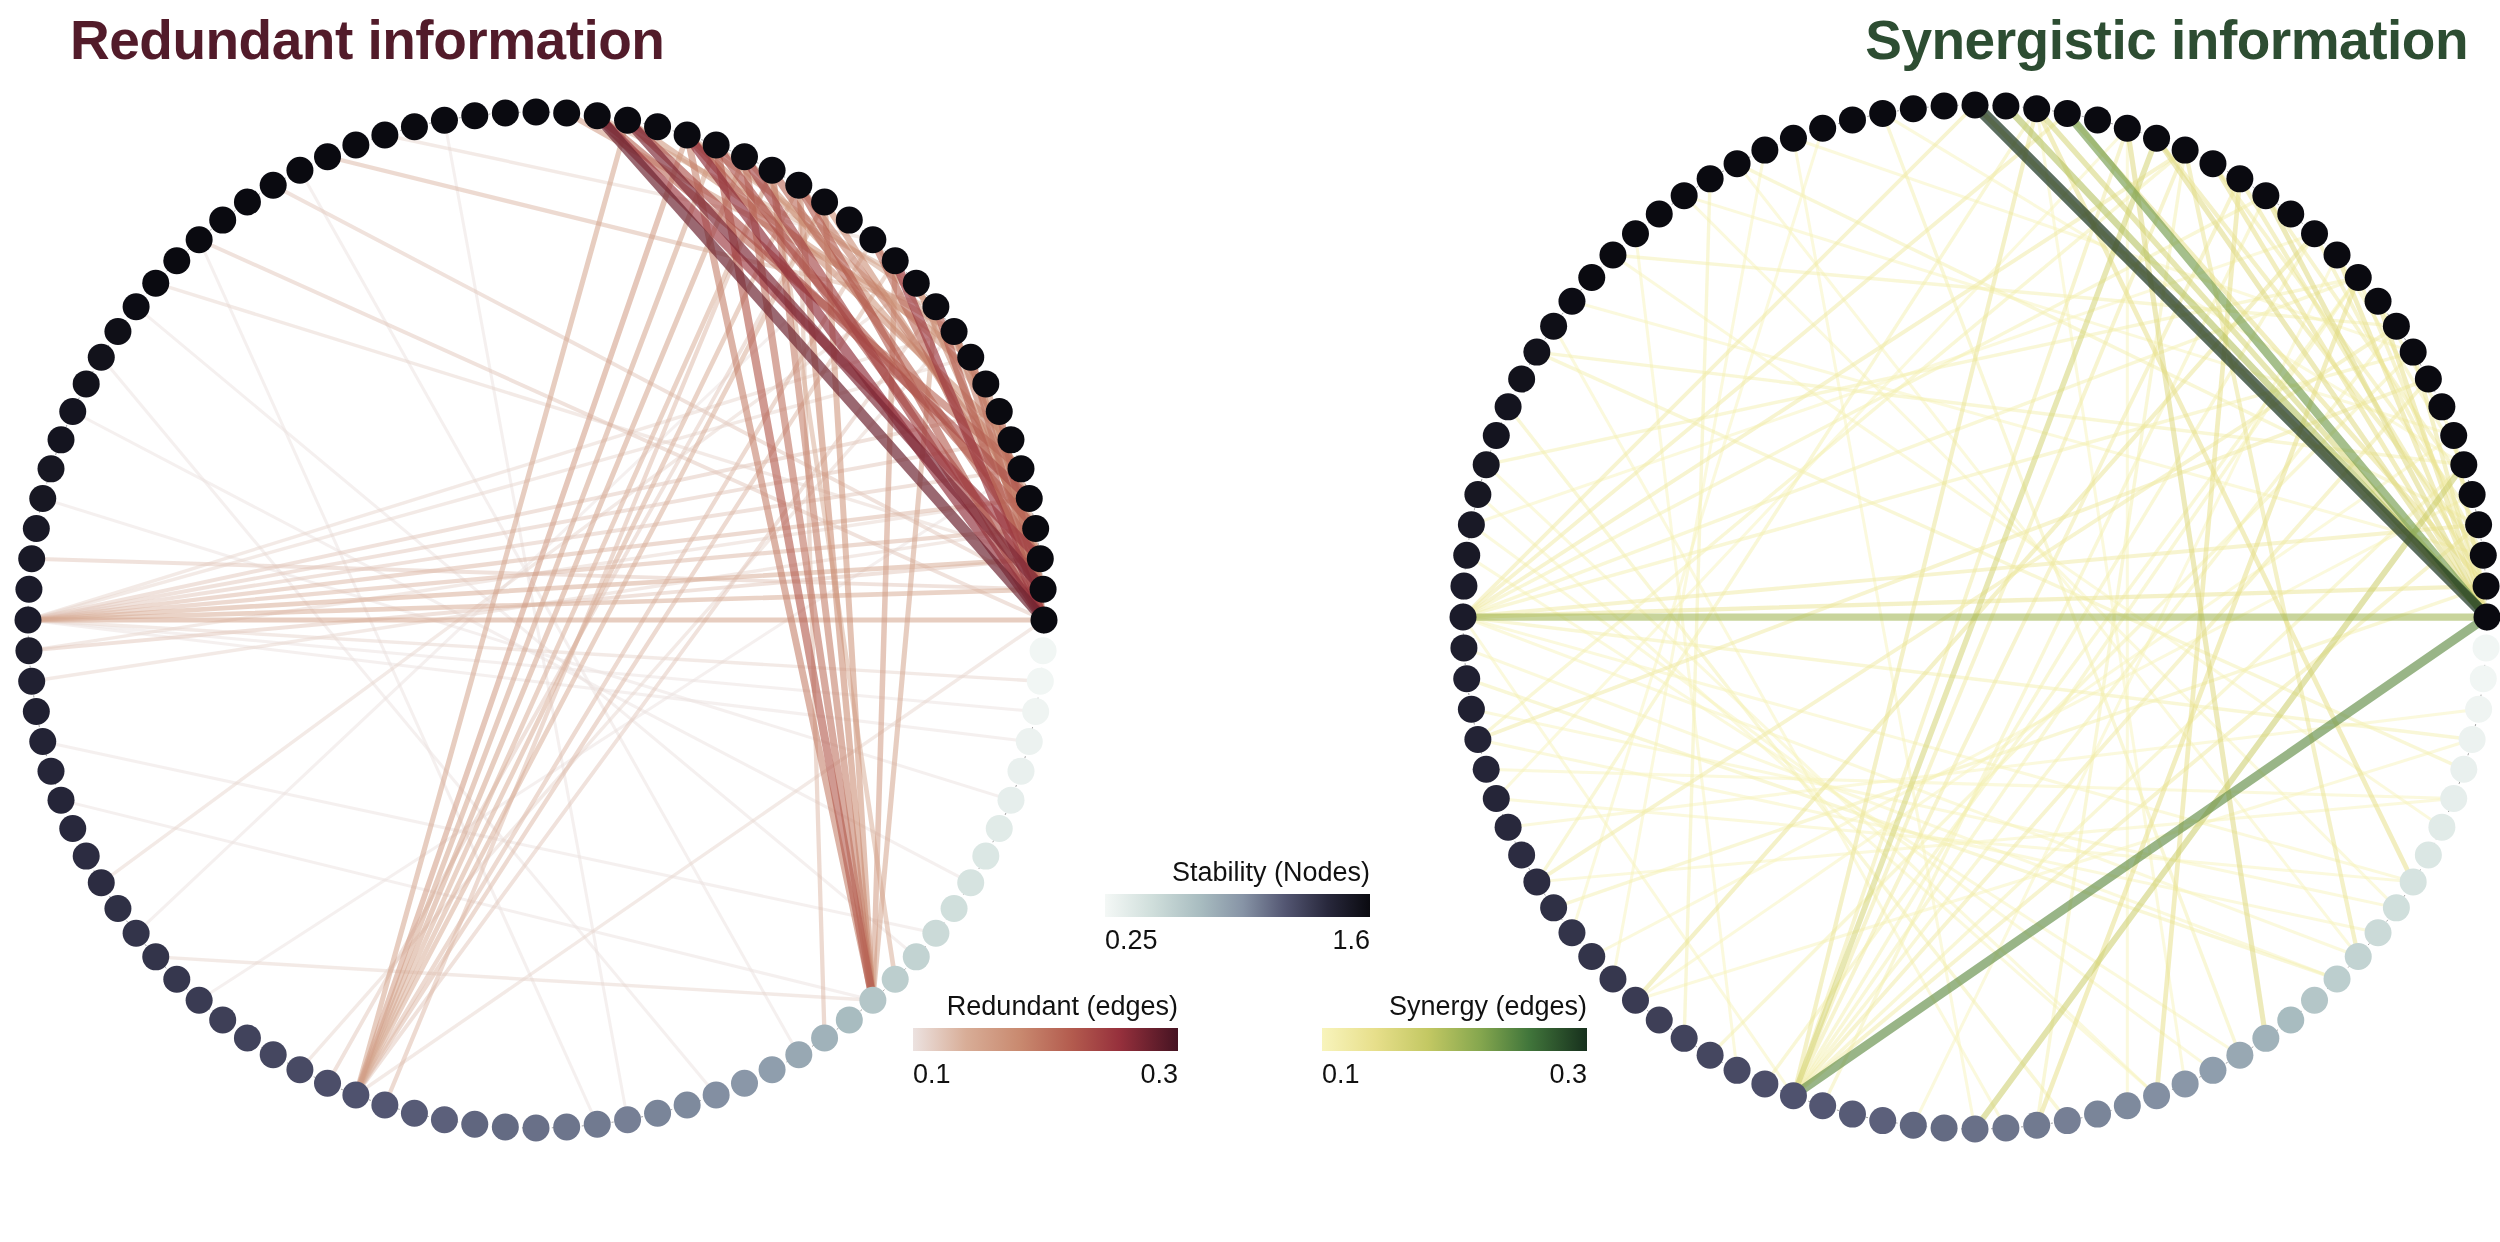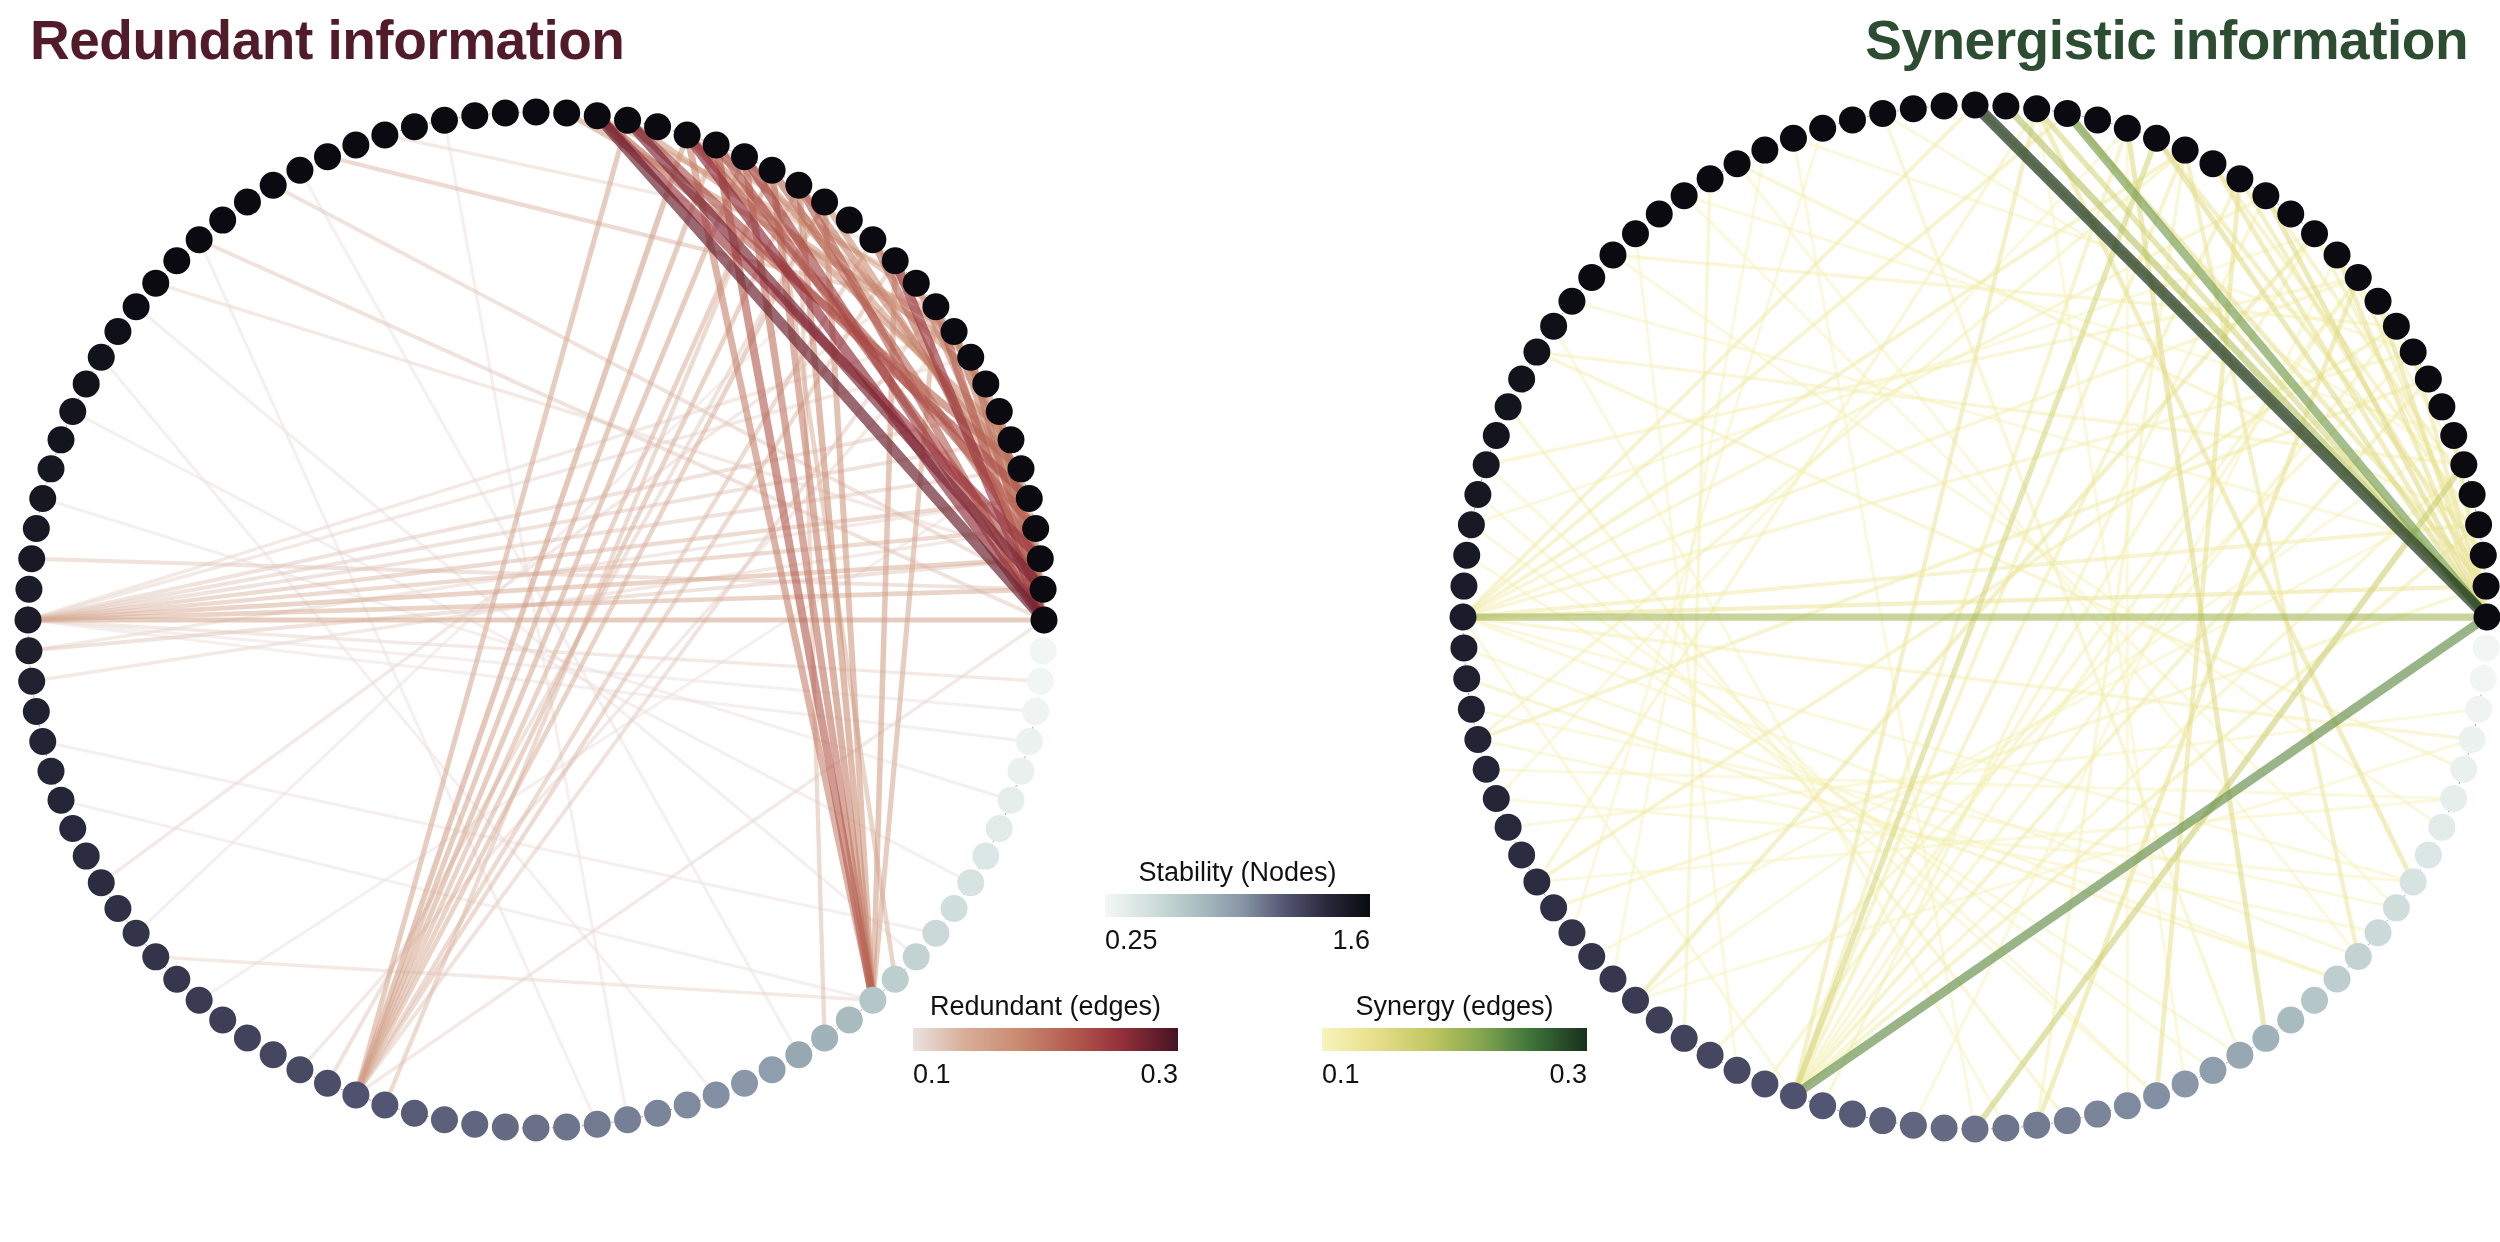--- a/index.html
+++ b/index.html
@@ -8,21 +8,21 @@
     font-family:"Liberation Sans","DejaVu Sans",sans-serif;overflow:hidden;
   }
   .net-title{
     position:absolute;margin:0;font-weight:bold;font-size:55px;letter-spacing:-0.5px;
   }
   .title-left{left:30px;top:8px;}
   .title-right{right:32px;top:8px;}
   #canvas{position:absolute;left:0;top:0;}
   .legend{position:absolute;}
   .legend-title{
-    font-size:27px;color:#111111;text-align:center;white-space:nowrap;
+    font-size:27px;color:#111111;text-align:right;white-space:nowrap;
     margin:0 0 6px 0;line-height:1.1;
   }
   .legend-bar{height:23px;width:100%;}
   .legend-ticks{
     display:flex;justify-content:space-between;font-size:27px;color:#111111;
     margin-top:8px;line-height:1.15;
   }
   .leg-stability{left:1105px;top:858px;width:265px;}
   .leg-redundancy{left:913px;top:992px;width:265px;}
   .leg-synergy{left:1322px;top:992px;width:265px;}
@@ -433,21 +433,21 @@
       <circle cx="1764.8686436081884" cy="150.1072788520499" r="13.5" fill="#0a0a10"></circle>
       <circle cx="1793.4422978342216" cy="138.27168374506766" r="13.5" fill="#0a0a10"></circle>
       <circle cx="1822.6784364261357" cy="128.1829163476247" r="13.5" fill="#0a0a10"></circle>
       <circle cx="1852.4703798847704" cy="119.87778947786137" r="13.5" fill="#0a0a10"></circle>
       <circle cx="1882.70942063928" cy="113.38660764306252" r="13.5" fill="#0a0a10"></circle>
       <circle cx="1913.2852197092743" cy="108.73305646179637" r="13.5" fill="#0a0a10"></circle>
       <circle cx="1944.0862093197895" cy="105.93411623766144" r="13.5" fill="#0a0a10"></circle>
     </g>
 </svg>
 
-<h1 class="net-title title-left" id="title-left" style="color: rgb(82, 27, 42);">Redundant information</h1>
+<h1 class="net-title title-left" id="title-left" style="color: rgb(82, 27, 42); margin-left: 40px;">Redundant information</h1>
 <h1 class="net-title title-right" id="title-right" style="color: rgb(45, 77, 50);">Synergistic information</h1>
 
 <div class="legend leg-stability">
   <div class="legend-title">Stability (Nodes)</div>
   <div class="legend-bar" id="bar-stability" style="background: linear-gradient(to right, rgb(244, 248, 246) 0%, rgb(207, 222, 219) 18%, rgb(168, 188, 192) 36%, rgb(135, 148, 166) 52%, rgb(83, 86, 114) 68%, rgb(40, 40, 60) 84%, rgb(10, 10, 16) 100%);"></div>
   <div class="legend-ticks">
     <span>0.25</span>
     <span>1.6</span>
   </div>
 </div>

